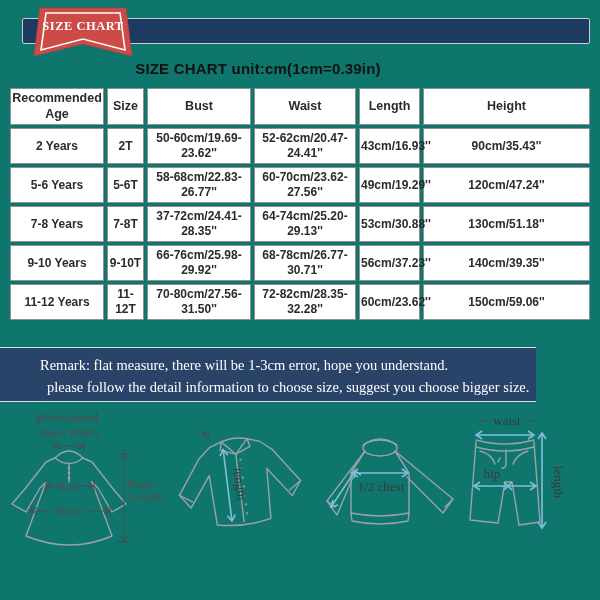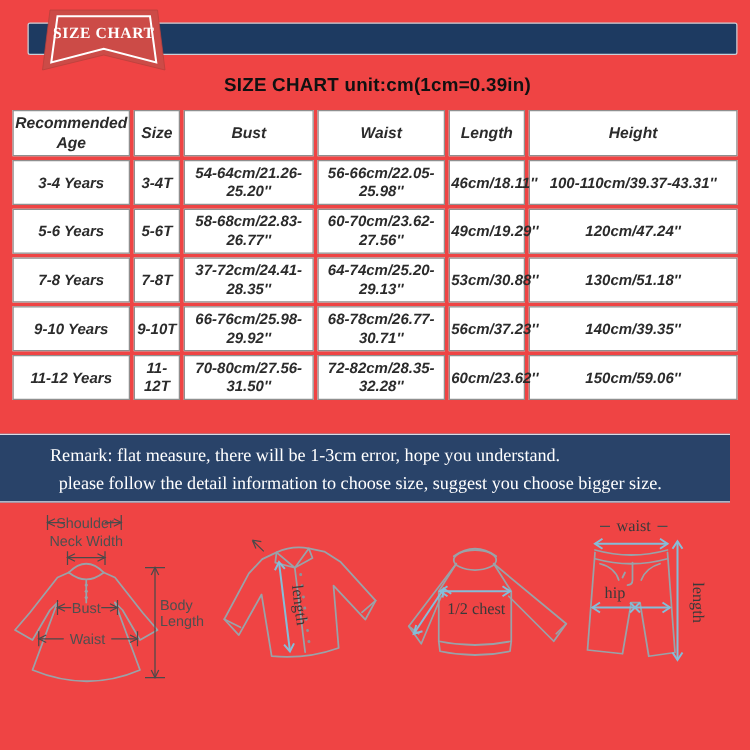--- a/index.html
+++ b/index.html
@@ -1,35 +1,35 @@
 <!DOCTYPE html>
 <html><head>
 <meta charset="utf-8">
 <style>
   html,body{margin:0;padding:0;background:#ffffff;}
-  .page{position:relative;width:600px;height:600px;background:#ef4444;overflow:hidden;
+  .page{position:relative;width:600px;height:600px;background:#0f766e;overflow:hidden;
         font-family:"Liberation Sans",sans-serif;}
   
   .topbar{position:absolute;left:22px;top:18px;width:566px;height:24px;
           background:#1d3a61;border:1px solid #c9cfd8;border-radius:2px;}
   .ribbon-svg{position:absolute;left:22px;top:4px;}
   
   .title{position:absolute;left:0;top:60px;width:516px;text-align:center;
-         font-size:15px;font-weight:bold;color:#111;letter-spacing:0.2px;padding-left:44px;}
+         font-size:15px;font-weight:bold;color:#111;letter-spacing:0.2px;}
   
   .tablewrap{position:absolute;left:7px;top:85px;width:586px;}
-  table{border-collapse:separate;border-spacing:3px;width:586px;table-layout:fixed;font-style:italic;}
+  table{border-collapse:separate;border-spacing:3px;width:586px;table-layout:fixed;}
   th,td{border:1px solid #8f8f8f;background:#fff;box-sizing:border-box;
         font-size:12px;font-weight:bold;color:#2b2b2b;text-align:center;
         vertical-align:middle;padding:2px 1px;line-height:1.25;}
   th{height:30px;font-size:12.5px;}
   td{height:26px;}
   tr.tall td{height:34px;}
   
-  .banner{position:absolute;left:0;top:347px;width:584px;height:53px;
+  .banner{position:absolute;left:0;top:347px;width:536px;height:53px;
           background:#294369;border-top:1px solid #d8dde6;border-bottom:1px solid #d8dde6;
           color:#ffffff;font-family:"Liberation Serif",serif;}
   .banner .line{padding-left:40px;font-size:14.5px;white-space:nowrap;overflow:hidden;}
   .banner .l1{margin-top:6px;line-height:22px;}
   .banner .l2{line-height:22px;padding-left:47px;}
   
   .diag{position:absolute;}
   .outline{fill:none;stroke:#9aa2a8;stroke-width:1.4;stroke-linecap:round;stroke-linejoin:round;}
   .marr{fill:none;stroke:#4a4a4a;stroke-width:1;}
   .carr{fill:none;stroke:#85bdd8;stroke-width:1.6;}
@@ -66,26 +66,26 @@
           <th>Recommended Age</th>
           <th>Size</th>
           <th>Bust</th>
           <th>Waist</th>
           <th>Length</th>
           <th>Height</th>
         </tr>
       </thead>
       <tbody>
         <tr>
-          <td>3-4 Years</td>
-          <td>3-4T</td>
-          <td>54-64cm/21.26-25.20''</td>
-          <td>56-66cm/22.05-25.98''</td>
-          <td>46cm/18.11''</td>
-          <td>100-110cm/39.37-43.31''</td>
+          <td>2 Years</td>
+          <td>2T</td>
+          <td>50-60cm/19.69-23.62''</td>
+          <td>52-62cm/20.47-24.41''</td>
+          <td>43cm/16.93''</td>
+          <td>90cm/35.43''</td>
         </tr>
         <tr>
           <td>5-6 Years</td>
           <td>5-6T</td>
           <td>58-68cm/22.83-26.77''</td>
           <td>60-70cm/23.62-27.56''</td>
           <td>49cm/19.29''</td>
           <td>120cm/47.24''</td>
         </tr>
         <tr>

